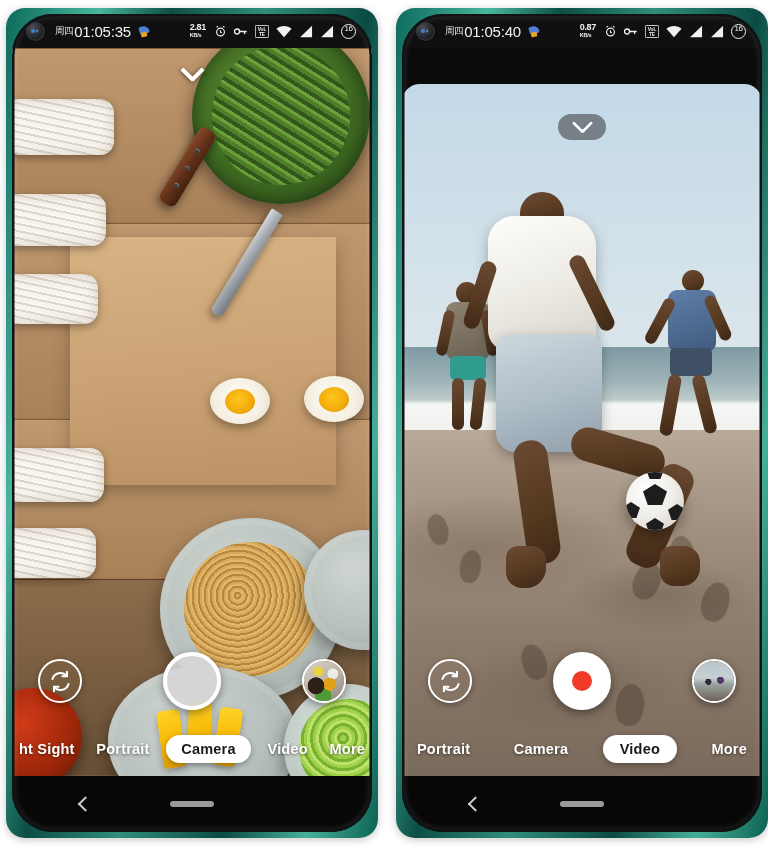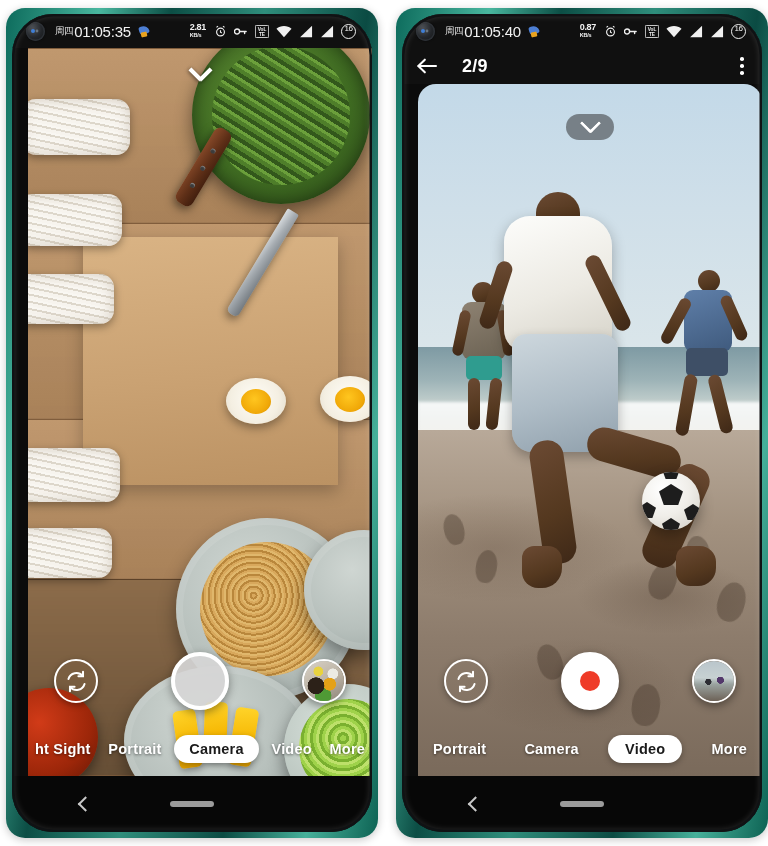--- a/index.html
+++ b/index.html
@@ -94,21 +94,21 @@
     position:relative; z-index:40;
     height:36px; background:#101010; color:#fff;
     display:flex; align-items:center; padding:0 14px;
   }
   .gal-title{ font-size:18px; font-weight:bold; margin-left:24px; letter-spacing:0.3px;}
   .gal-dots{ margin-left:auto; display:flex; flex-direction:column; gap:3.5px; padding:4px;}
   .gal-dots i{ width:3.6px;height:3.6px;border-radius:50%;background:#fff;display:block;}
 
   
   .viewfinder{
-    position:absolute; left:16px; right:0;
+    position:absolute; left:0; right:0;
     overflow:hidden;
   }
   #vf-left  { top:34px; bottom:56px; }
   #vf-right { top:70px; bottom:56px; border-radius:18px 18px 0 0; }
 
   .scene { position:absolute; inset:0; }
 
   
   .wood {
     position:absolute; inset:0;
@@ -535,32 +535,20 @@
             </svg>
           <svg class="ico" width="14" height="13" viewBox="0 0 16 15" fill="#f0f0f0">
               <path d="M15 0.8v13.4H1.2z"></path>
             </svg>
           <div class="batt">
               <span>16</span>
             </div>
         </div>
       </div>
 
-      <div class="gal-header">
-        <svg width="22" height="18" viewBox="0 0 24 20" fill="none" stroke="#ffffff" stroke-width="2.3" stroke-linecap="round" stroke-linejoin="round">
-            <path d="M22 10H2.5"></path>
-            <polyline points="9.6,3 2.4,10 9.6,17"></polyline>
-          </svg>
-        <span class="gal-title">2/9</span>
-        <span class="gal-dots">
-            <i></i>
-            <i></i>
-            <i></i>
-          </span>
-      </div>
 
       <div class="viewfinder" id="vf-right">
         <div class="scene">
           <div class="sky"></div>
           <div class="sea"></div>
           <div class="surf"></div>
           <div class="sand"></div>
 
           <div class="footprint" style="left:26px;  top:430px; width:20px;height:31px;transform:rotate(-14deg);"></div>
           <div class="footprint" style="left:58px;  top:466px; width:21px;height:33px;transform:rotate(9deg);"></div>

